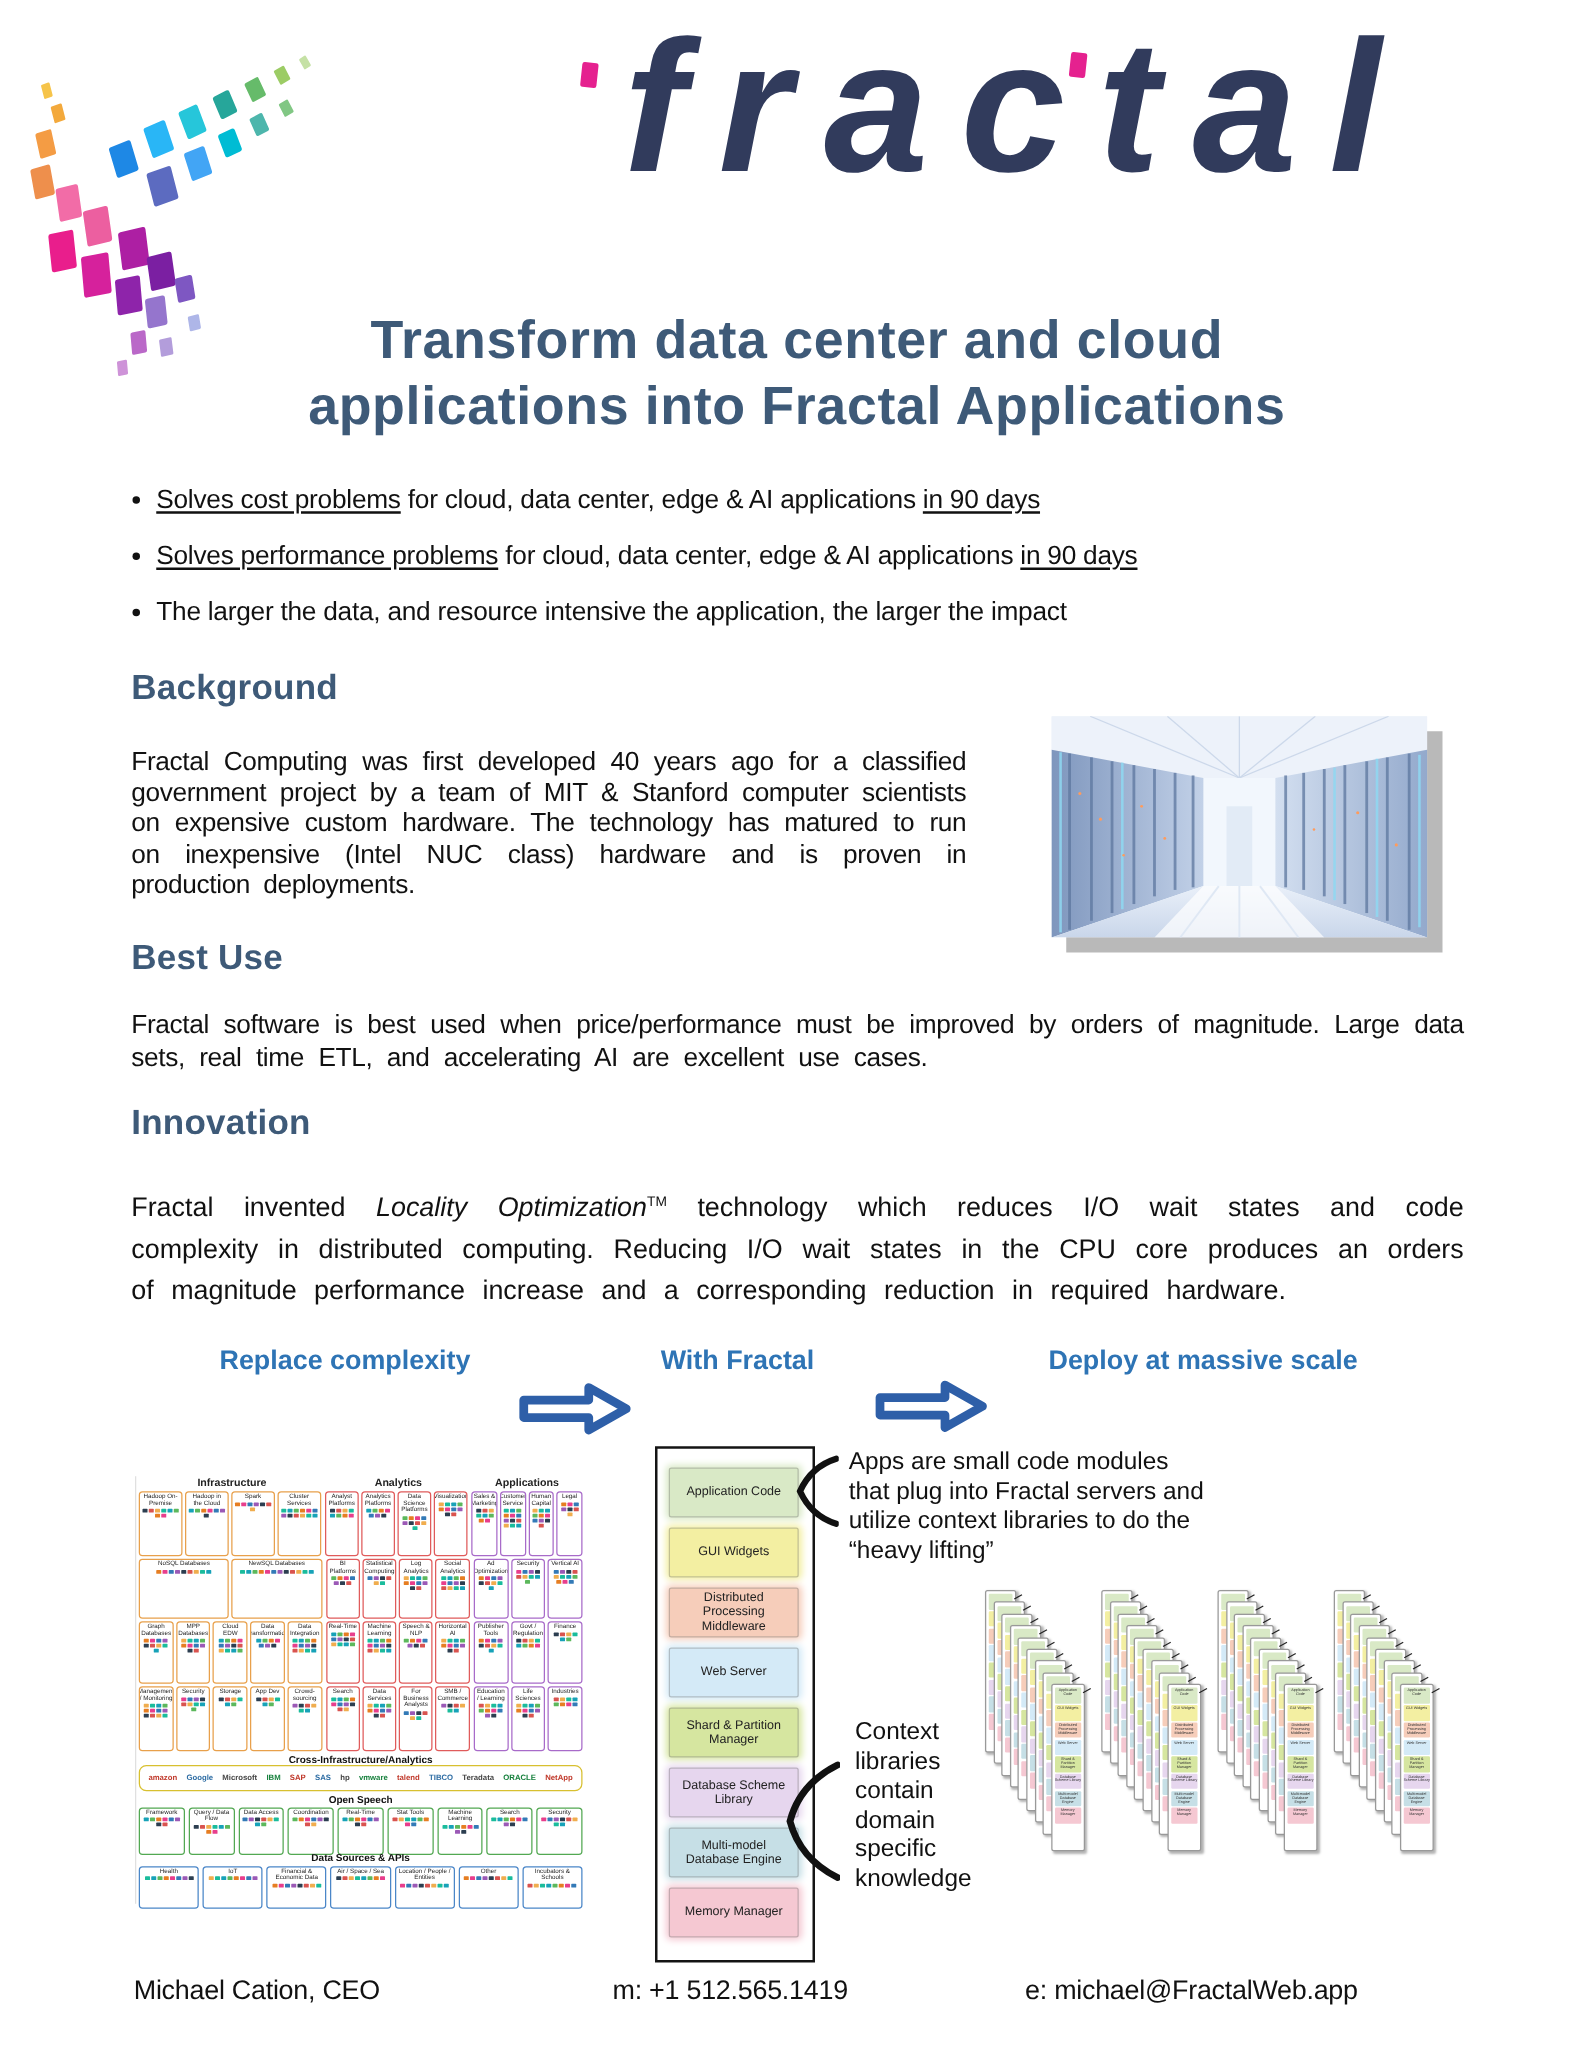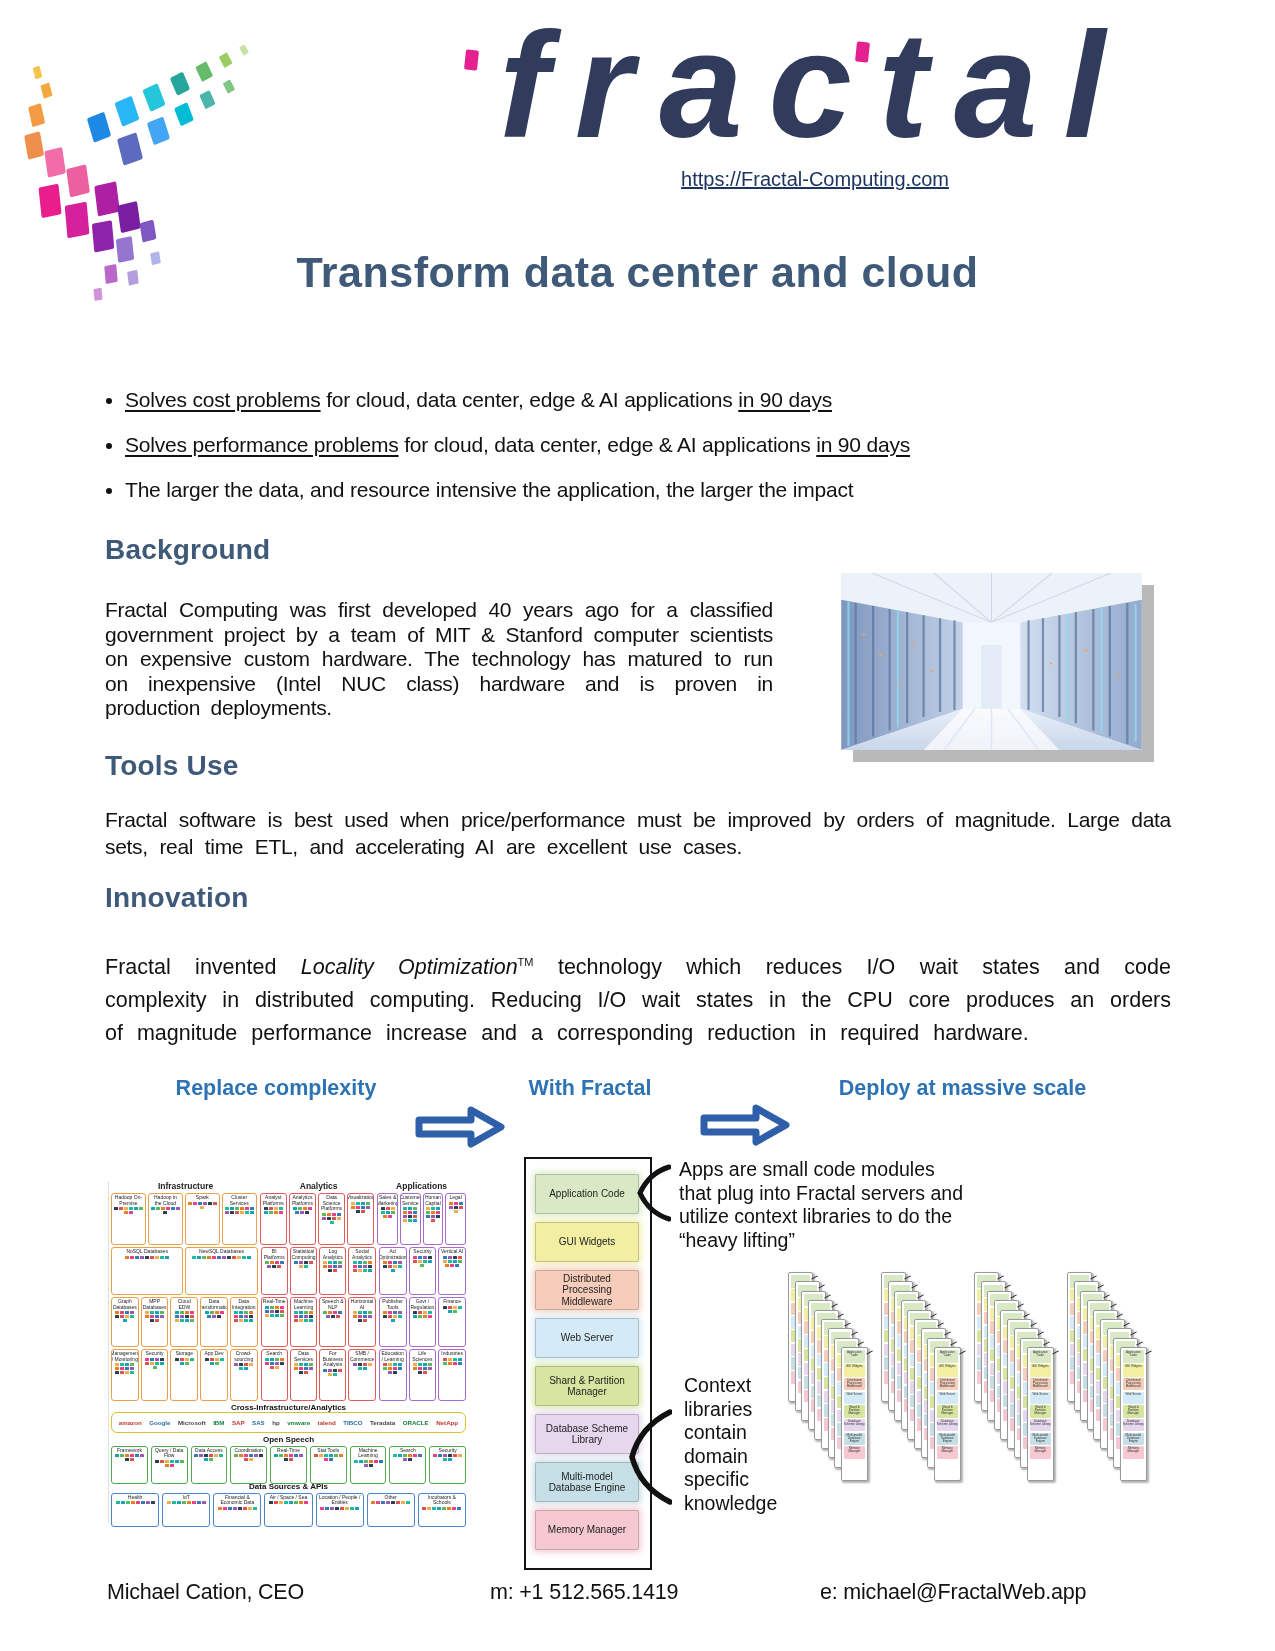--- a/index.html
+++ b/index.html
@@ -132,26 +132,24 @@
     </g>
   </svg>
 
   <div class="abs wordmark-wrap">
     <span class="wordmark">
       <span>fractal</span>
       <span class="mdot d1"></span>
       <span class="mdot d2"></span>
     </span>
   </div>
-  <div class="abs url-wrap">
-    <a href="#">https://Fractal-Computing.com</a>
-  </div>
 
   <div class="abs main-title">
     <div>Transform data center and cloud</div>
+    <div>applications into Fractal Applications</div>
   </div>
 
   <ul class="abs bullets">
       <li><span class="u">Solves cost problems</span><span> for cloud, data center, edge &amp; AI applications </span><span class="u">in 90 days</span></li>
       <li><span class="u">Solves performance problems</span><span> for cloud, data center, edge &amp; AI applications </span><span class="u">in 90 days</span></li>
       <li><span>The larger the data, and resource intensive the application, the larger the impact</span></li>
     </ul>
 
   <div class="abs h2 bg-h">Background</div>
   <div class="abs bg-body">Fractal Computing was first developed 40 years ago for a classified government project by a team of MIT &amp; Stanford computer scientists on expensive custom hardware. The technology has matured to run on inexpensive (Intel NUC class) hardware and is proven in production deployments.</div>
@@ -226,21 +224,21 @@
     </g>
     <polygon points="0,172 118,132 174,132 292,172" fill="url(#fl)"></polygon>
     <polygon points="118,132 174,132 212,172 80,172" fill="#ffffff" opacity="0.7"></polygon>
     <g stroke="#dfe8f4" stroke-width="1.5">
       <line x1="130" y1="132" x2="100" y2="172"></line>
         <line x1="146" y1="132" x2="146" y2="172"></line>
       <line x1="162" y1="132" x2="192" y2="172"></line>
     </g>
   </svg>
 
-  <div class="abs h2 bu-h">Tools Use</div>
+  <div class="abs h2 bu-h">Best Use</div>
   <div class="abs bu-body">Fractal software is best used when price/performance must be improved by orders of magnitude. Large data sets, real time ETL, and accelerating AI are excellent use cases.</div>
 
   <div class="abs h2 in-h">Innovation</div>
   <div class="abs in-body"><span>Fractal invented </span><i>Locality Optimization</i><sup>TM</sup><span> technology which reduces I/O wait states and code complexity in distributed computing. Reducing I/O wait states in the CPU core produces an orders of magnitude performance increase and a corresponding reduction in required hardware.</span></div>
 
   <div class="abs flow-label fl1">Replace complexity</div>
   <div class="abs flow-label fl2">With Fractal</div>
   <div class="abs flow-label fl3">Deploy at massive scale</div>
   <svg class="abs arrow1" width="92" height="46" viewBox="0 0 92 46">
     <polygon points="5,16 57,16 57,6 87,23 57,40 57,30 5,30" fill="#fff" stroke="#2E5FA8" stroke-width="7" stroke-linejoin="round"></polygon>

